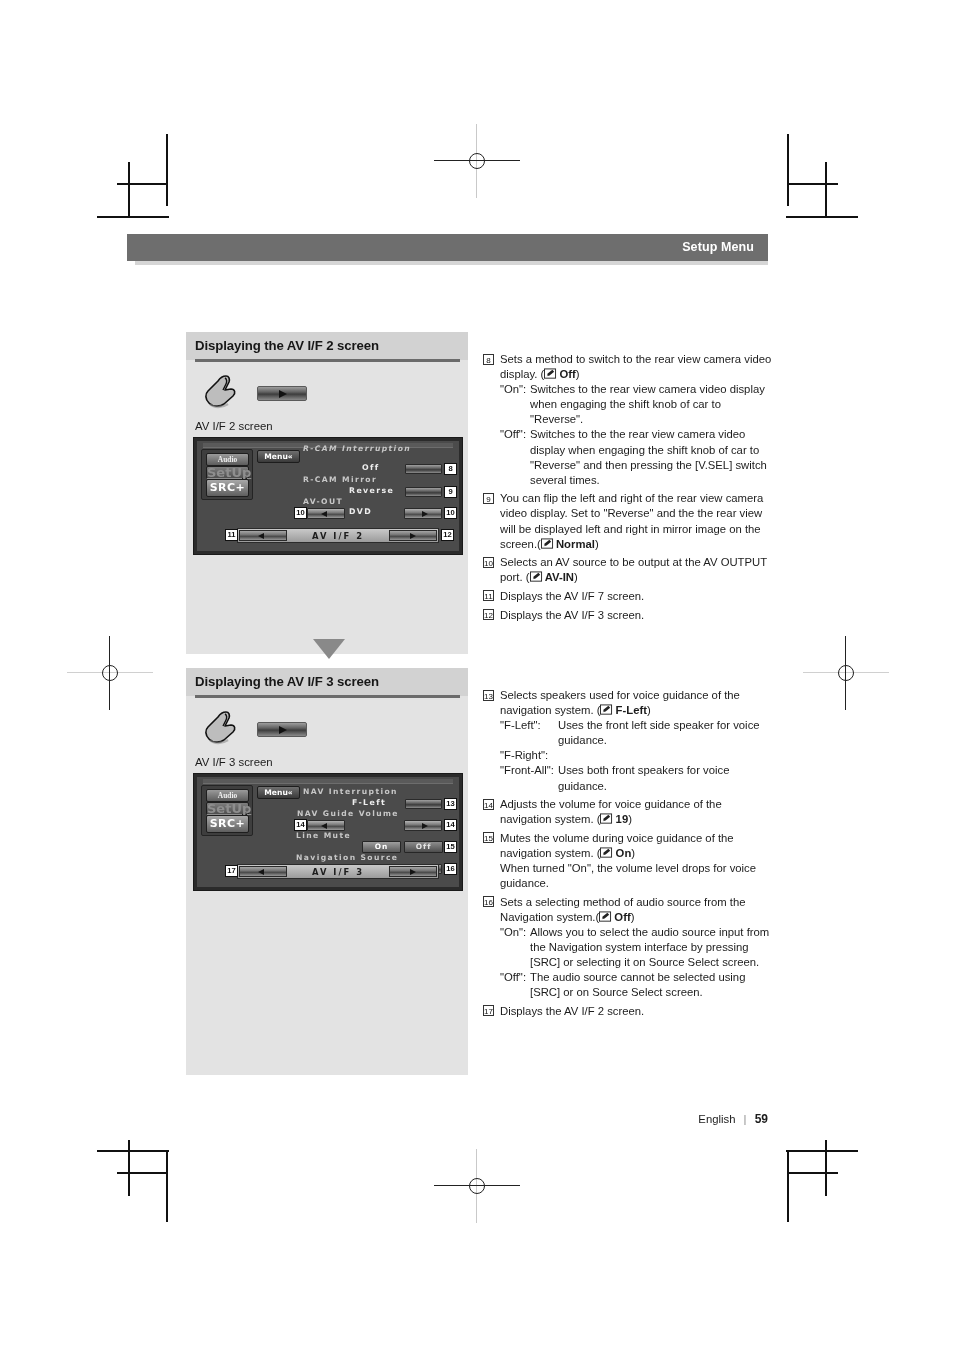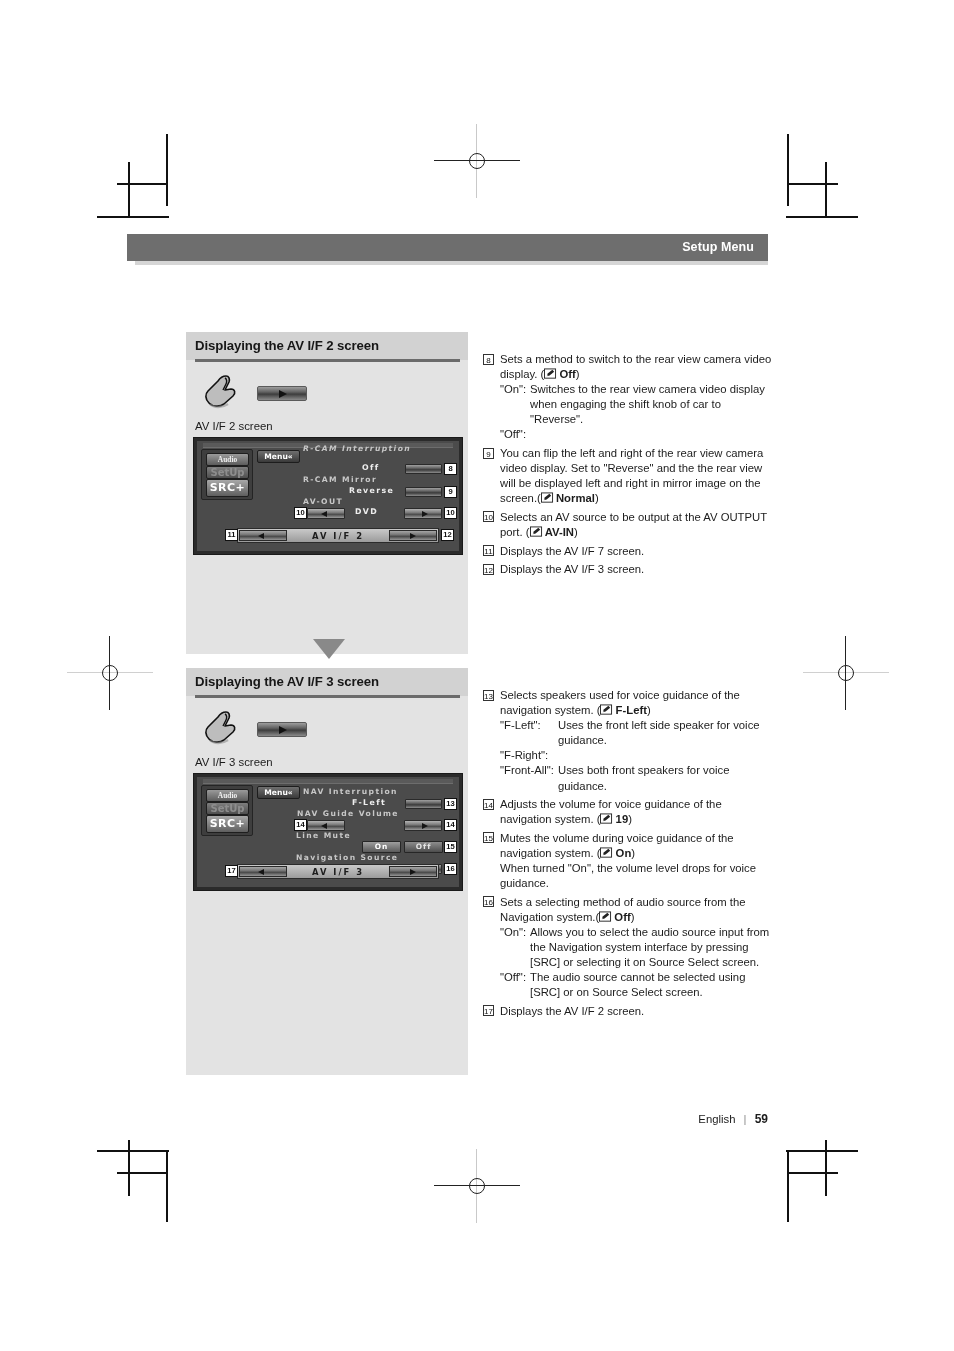--- a/index.html
+++ b/index.html
@@ -148,22 +148,22 @@
     left: 4px;
     width: 41px;
     text-align: center;
     font-family: "DejaVu Sans", sans-serif;
     font-weight: bold;
     border-radius: 2px;
     border: 1px solid #1e1e1e;
   }
   .srcbtn.audio { top: 3px;  height: 11px; line-height: 11px; font-size: 7.4px; color: #f0f0f0;
     background: linear-gradient(to bottom,#9a9a9a,#5c5c5c); font-family: Liberation Serif, serif; }
-  .srcbtn.setup { top: 16px; height: 11px; line-height: 11px; font-size: 10px; color: #8e8e8e;
-    background: linear-gradient(to bottom,#7e7e7e,#4e4e4e); }
+  .srcbtn.setup { top: 16px; height: 11px; line-height: 11px; font-size: 13px; color: #8e8e8e;
+    background: linear-gradient(to bottom,#7e7e7e,#4e4e4e); text-decoration: underline; }
   .srcbtn.src   { top: 29px; height: 16px; line-height: 16px; font-size: 11px; color: #ffffff;
     background: linear-gradient(to bottom,#a8a8a8,#5f5f5f); letter-spacing: .5px; }
 
   .menubtn {
     position: absolute;
     left: 60px; top: 9px;
     width: 41px; height: 11px;
     line-height: 11px;
     text-align: center;
     font-family: "DejaVu Sans", sans-serif;
@@ -435,21 +435,21 @@
       <div class="scrtxt" style="left:106px;top:34px;">R-CAM  Mirror</div>
       <div class="scrval" style="left:152px;top:45px;">Reverse</div>
       <div class="bar" style="left:208px;top:46px;width:35px;"></div>
       <div class="chip" style="left:247px;top:45px;">9</div>
 
       <div class="scrtxt" style="left:106px;top:56px;">AV-OUT</div>
       <div class="chip" style="left:97px;top:66px;">10</div>
       <div class="arrbtn" style="left:110px;top:67px;width:36px;">
           <span class="l"></span>
         </div>
-      <div class="scrval" style="left:158px;top:66px;">DVD</div>
+      <div class="scrval" style="left:152px;top:66px;">DVD</div>
       <div class="arrbtn" style="left:207px;top:67px;width:36px;">
           <span class="r"></span>
         </div>
       <div class="chip" style="left:247px;top:66px;">10</div>
 
       <div class="bottombar">
         <div class="sidebtn left">
             <span class="tl"></span>
           </div>
         <div class="lbl">AV  I/F  2</div>
@@ -540,20 +540,21 @@
             <rect x="0.5" y="1" width="12" height="10" fill="#fff" stroke="#222" stroke-width="1"></rect>
             <path d="M3 9 L4 6 L9 2 L11 4 L6 8 Z" fill="#222"></path>
             <path d="M3 9 L4.2 8.2" stroke="#fff" stroke-width=".8"></path>
           </svg></span> <span class="b">Off</span><span>)</span></div>
       <div class="sub">
         <span class="k w1">"On":</span>
         <span class="v">Switches to the rear view camera video display when engaging  the shift knob of car to "Reverse".</span>
       </div>
       <div class="sub">
         <span class="k w1">"Off":</span>
+        <span class="v">Switches to the the rear view camera video display when engaging  the shift knob of car to "Reverse" and then pressing the [V.SEL] switch several times.</span>
       </div>
     </div>
     <div class="note">
       <span class="num">9</span>
       <div class="body"><span>You can flip the left and right of the rear view camera video display. Set to  "Reverse" and the the rear view will be displayed left and right in mirror image on the screen.(</span><span class="pencil"><svg viewBox="0 0 14 13" width="13" height="12">
             <rect x="0.5" y="1" width="12" height="10" fill="#fff" stroke="#222" stroke-width="1"></rect>
             <path d="M3 9 L4 6 L9 2 L11 4 L6 8 Z" fill="#222"></path>
             <path d="M3 9 L4.2 8.2" stroke="#fff" stroke-width=".8"></path>
           </svg></span> <span class="b">Normal</span><span>)</span></div>
     </div>

